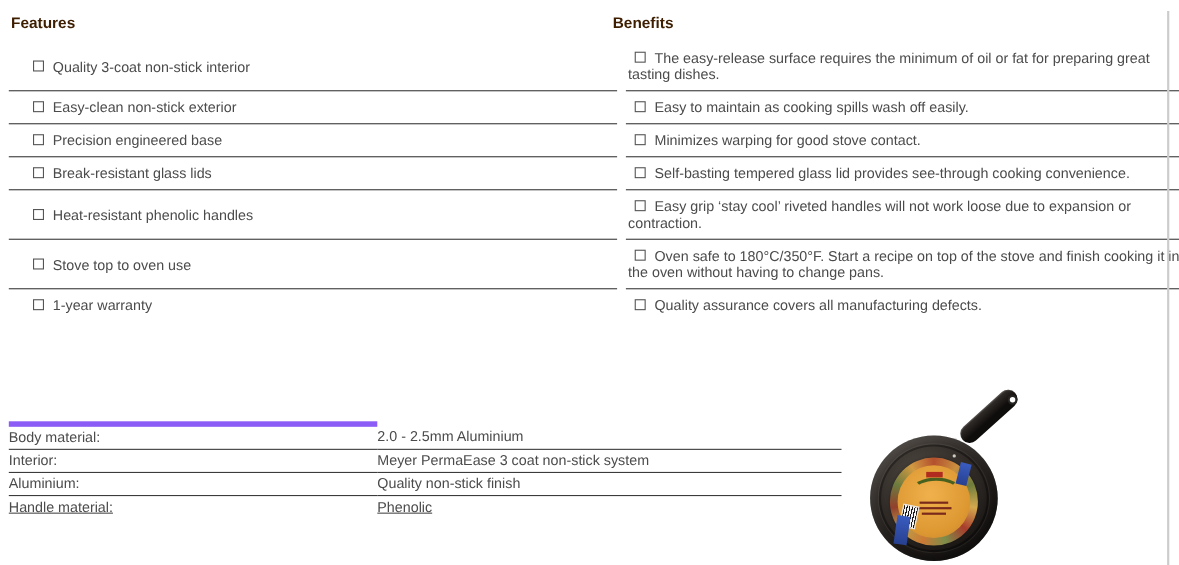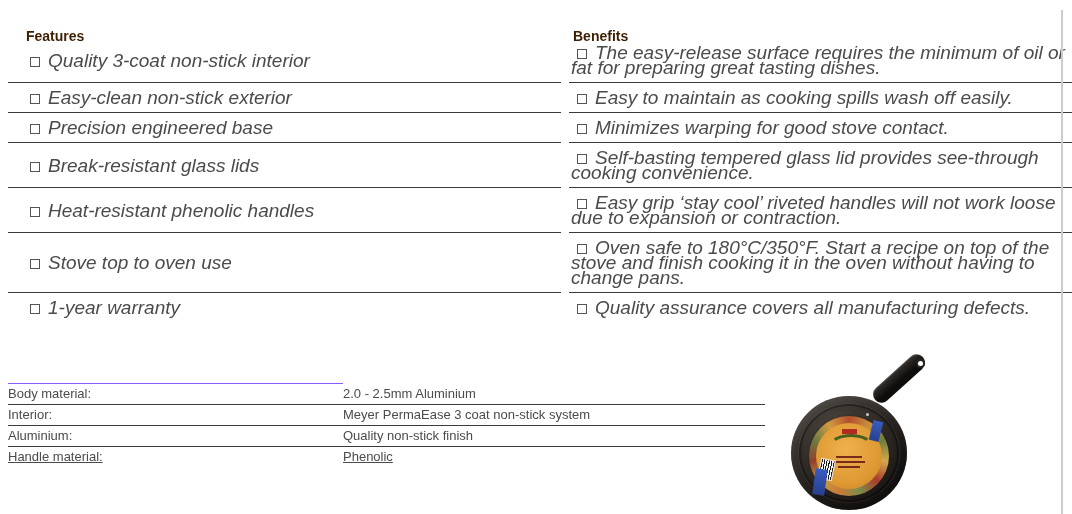--- a/index.html
+++ b/index.html
@@ -1,43 +1,43 @@
 <!DOCTYPE html>
 <html><head>
 <meta charset="utf-8">
 <style>
   html,body { margin:0; padding:0; background:#fff; }
   .page { position:relative; width:1072px; height:514px; background:#fff; overflow:hidden;
           font-family:"Liberation Sans", sans-serif; }
 
-  h2.sec { position:absolute; margin:16px; font-size:14px; font-weight:bold; color:#3e1e00; }
+  h2.sec { position:absolute; margin:0; font-size:14px; font-weight:bold; color:#3e1e00; }
   #features-heading { left:10px; top:12px; }
   #benefits-heading { left:533px; top:12px;padding-left:24px; }
   #specs-heading    { left:10px; top:351px; }
 
   
   #fb-table { position:absolute; left:0; top:38px; width:1068px;
               border-collapse:separate; border-spacing:8px 0; table-layout:fixed; }
   #fb-table td { vertical-align:middle; border-bottom:1px solid #3b3b3b;
-                 padding:7px 2px; font-size:19px; line-height:15px; color:#4b4b4b;font-style:italic; }
+                 padding:7px 2px; font-size:13px; line-height:15px; color:#4b4b4b; }
   #fb-table td.feat { width:529px; padding-left:22px; }
   #fb-table td.bene { width:515px; padding-left:2px; }
   #fb-table tr:last-child td { border-bottom:none; }
 
   .cb { display:inline-block; width:8px; height:8px; border:1px solid #555;
         background:#fff; margin-right:8px; vertical-align:baseline; }
   td.bene .cb { margin-left:6px; }
 
   
   #specs-table { position:absolute; left:8px; top:383px; width:757px;
                  border-collapse:collapse; table-layout:fixed; }
   #specs-table td { font-size:13px; line-height:15px; color:#4b4b4b;
                     padding:2px 0 3px; border-bottom:1px solid #3b3b3b; }
   #specs-table td.sl { width:335px; }
-  #specs-table tr:first-child td.sl { border-top:1px solid #8b5cf6; }
+  #specs-table tr:first-child td.sl { border-top:5px solid #8b5cf6; }
   #specs-table tr:last-child td { border-bottom:none;text-decoration:underline; }
 
   #right-rule { position:absolute; left:1061px; top:10px; width:2px; height:504px; background:#ccc; }
 
   
   #product-photo { position:absolute; left:779px; top:352px; width:178px; height:160px; }
   .ph-stem { position:absolute; left:90px; top:46px; width:6px; height:16px;
              background:linear-gradient(#dcdcdc,#8f8f8f); transform:rotate(-42deg); }
   .ph-handle { position:absolute; left:88px; top:18px; width:64px; height:17px; border-radius:9px;
                background:linear-gradient(180deg,#35302c,#0f0d0c 65%);

